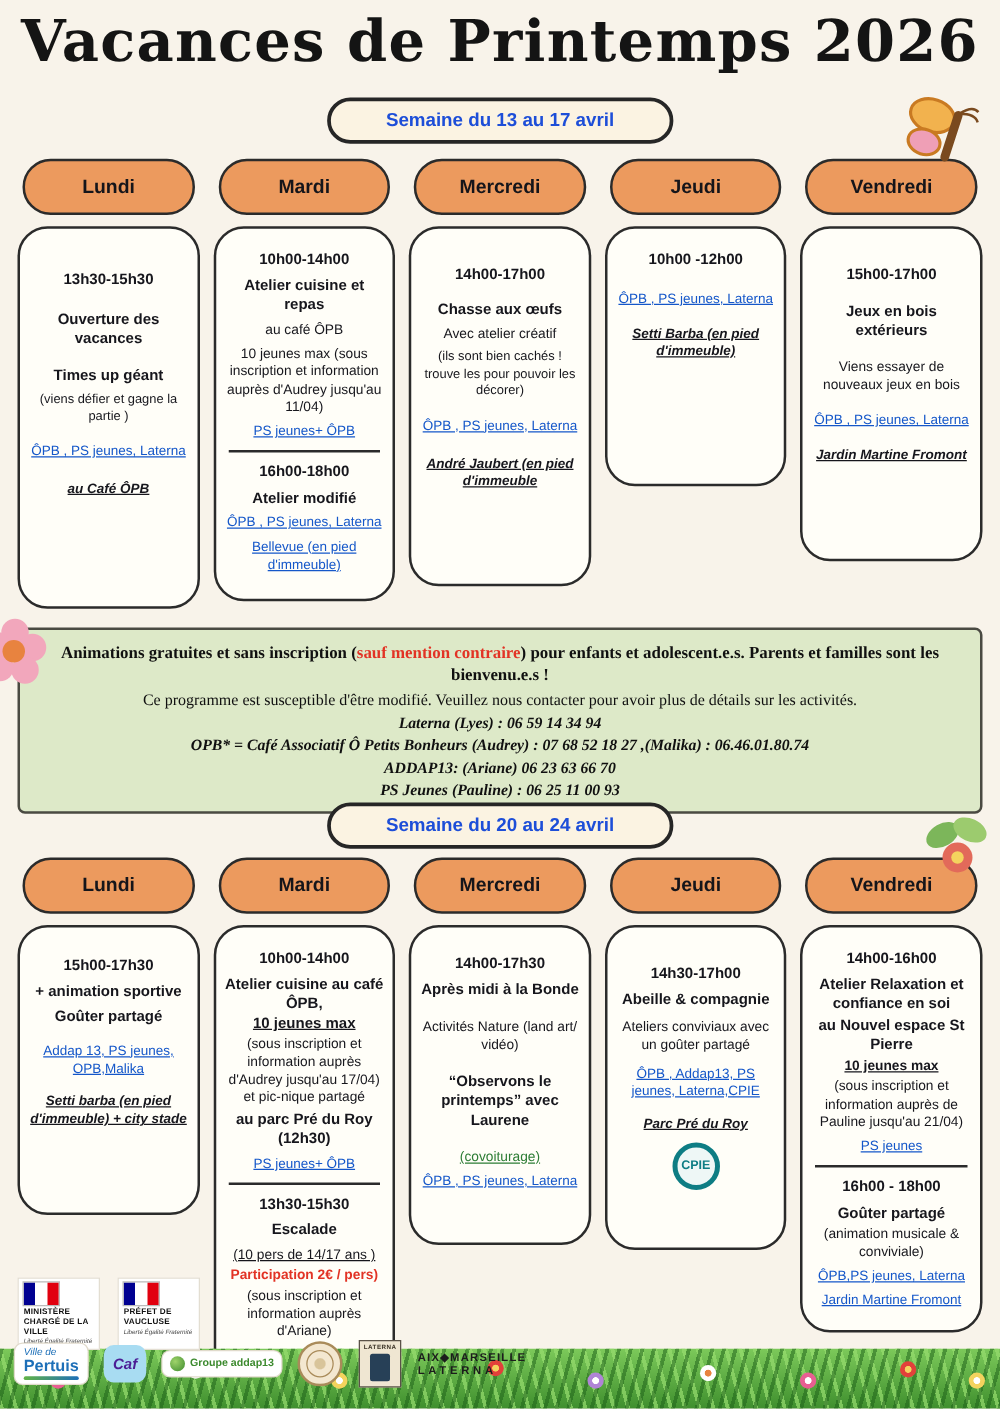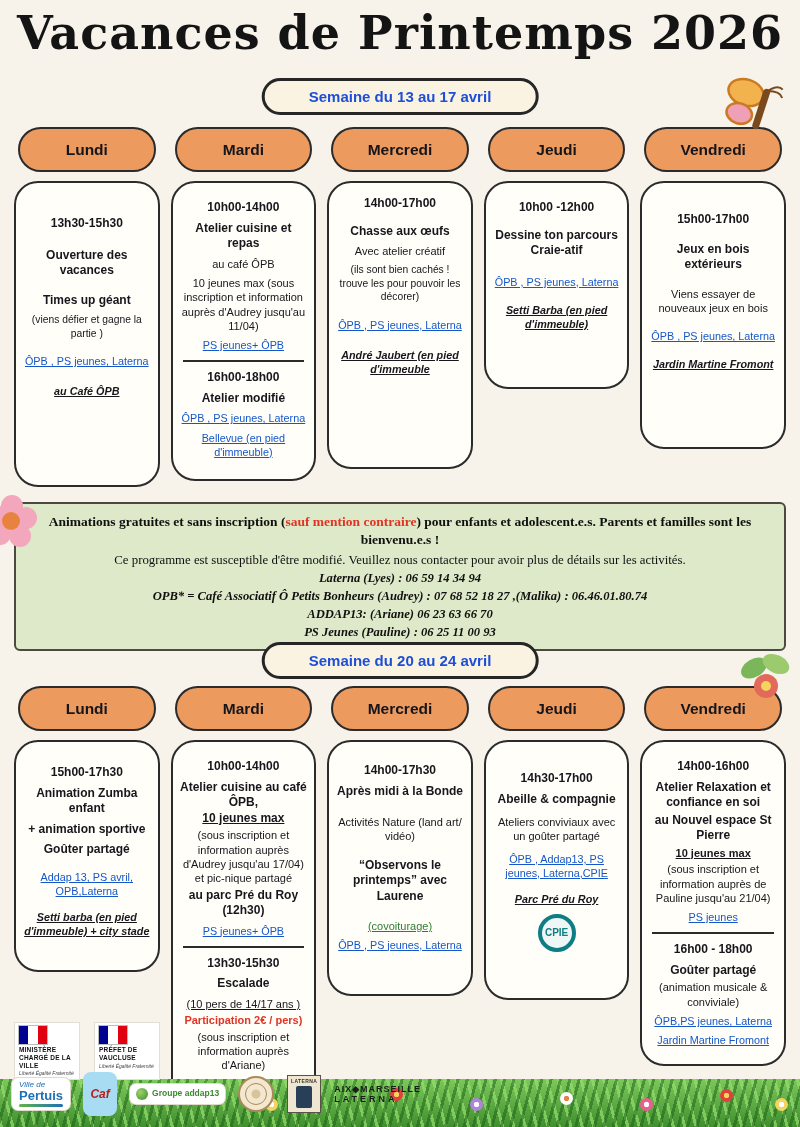--- a/index.html
+++ b/index.html
@@ -62,21 +62,21 @@
   .flag i{flex:1;display:block}
   .f-b{background:#000091}.f-w{background:#fff}.f-r{background:#e1000f}
   .gov-title{font-size:6.5px;font-weight:bold;line-height:1.2;margin-top:2px;letter-spacing:.2px;color:#111}
   .gov-motto{font-size:5px;font-style:italic;color:#444;margin-top:1px}
 
   .logo-strip{position:absolute;left:12px;top:1072px;display:flex;align-items:center;gap:13px;z-index:3}
   .pertuis{background:#fff;border-radius:6px;padding:3px 7px;line-height:1;box-shadow:0 0 0 1px #e0dacb}
   .pertuis .sm{font-size:8px;font-style:italic;color:#1d6fb8}
   .pertuis .bg{font-size:13px;font-weight:bold;color:#1d6fb8}
   .pertuis .swoosh{height:3px;border-radius:2px;background:linear-gradient(90deg,#62b346,#1d6fb8);margin-top:2px}
-  .caf{width:34px;height:44px;border-radius:8px;background:#a8dcf2;color:#b91c1c;
+  .caf{width:34px;height:30px;border-radius:8px;background:#a8dcf2;color:#4c1d95;
     display:flex;align-items:center;justify-content:center;font-weight:bold;font-style:italic;font-size:12px}
   .addap{display:flex;align-items:center;gap:4px;background:#fff;border-radius:6px;padding:4px 6px;box-shadow:0 0 0 1px #e0dacb}
   .addap .dot{width:12px;height:12px;border-radius:50%;background:radial-gradient(circle at 35% 35%,#9fd36a,#3c8a2e)}
   .addap .txt{font-size:8.5px;font-weight:bold;color:#3c8a2e;line-height:1.1}
   .seal{width:36px;height:36px;border-radius:50%;background:#f3e7d0;border:2px solid #a98b5a;
     display:flex;align-items:center;justify-content:center}
   .seal::after{content:"";width:20px;height:20px;border-radius:50%;border:1.5px solid #a98b5a;
     background:radial-gradient(circle,#d8c49a 0 4px,transparent 5px)}
   .laterna{width:34px;height:38px;background:#efe6d2;border:1.5px solid #5a5248;display:flex;
     flex-direction:column;align-items:center;padding-top:2px}
@@ -147,32 +147,31 @@
       <p class="n">au café ÔPB</p>
       <p class="n">10 jeunes max (sous inscription et information auprès d'Audrey jusqu'au 11/04)</p>
       <p class="a">PS jeunes+ ÔPB</p>
       <hr class="sep">
       <p class="t">16h00-18h00</p>
       <p class="h">Atelier modifié</p>
       <p class="a">ÔPB , PS jeunes, Laterna</p>
       <p class="a">Bellevue (en pied d'immeuble)</p>
     </div>
 
-    <div class="card" style="min-height:288px;padding-top:8px">
+    <div class="card" style="min-height:288px;padding-top:24px">
       <p class="t" style="margin-bottom:12px">14h00-17h00</p>
       <p class="h">Chasse  aux œufs</p>
       <p class="n">Avec atelier créatif</p>
       <p class="s">(ils sont bien cachés ! trouve les pour pouvoir les décorer)</p>
       <p class="a" style="margin-top:14px">ÔPB , PS jeunes, Laterna</p>
       <p class="pl" style="margin-top:16px">André Jaubert (en pied d'immeuble</p>
     </div>
 
     <div class="card" style="min-height:208px;">
       <p class="t" style="margin-bottom:12px">10h00 -12h00</p>
-      <p class="h">Dessine ton parcours Craie-atif</p>
       <p class="a" style="margin-top:16px">ÔPB , PS jeunes, Laterna</p>
       <p class="pl" style="margin-top:14px">Setti Barba (en pied d'immeuble)</p>
     </div>
 
     <div class="card" style="min-height:268px;padding-top:24px">
       <p class="t" style="margin-bottom:14px">15h00-17h00</p>
       <p class="h">Jeux en bois extérieurs</p>
       <p class="n" style="margin-top:14px">Viens essayer de nouveaux jeux en bois</p>
       <p class="a" style="margin-top:14px">ÔPB , PS jeunes, Laterna</p>
       <p class="pl" style="margin-top:14px">Jardin Martine Fromont</p>
@@ -195,24 +194,23 @@
     <div class="pill">Mardi</div>
     <div class="pill">Mercredi</div>
     <div class="pill">Jeudi</div>
     <div class="pill">Vendredi</div>
   </div>
 
   <div class="row" style="top:740px">
 
     <div class="card" style="min-height:232px;padding-top:18px">
       <p class="t">15h00-17h30</p>
-      <p class="h">Animation Zumba enfant</p>
       <p class="h">+ animation sportive</p>
       <p class="h">Goûter partagé</p>
-      <p class="a" style="margin-top:12px">Addap 13, PS avril, OPB,Laterna</p>
+      <p class="a" style="margin-top:12px">Addap 13, PS jeunes, OPB,Malika</p>
       <p class="pl" style="margin-top:12px">Setti barba (en pied d'immeuble) + city stade</p>
     </div>
 
     <div class="card" style="min-height:322px">
       <p class="t">10h00-14h00</p>
       <p class="h" style="margin:0 0 0">Atelier cuisine au café ÔPB,</p>
       <p class="h u" style="margin:0">10 jeunes max</p>
       <p class="n" style="margin:2px 0">(sous inscription et information auprès d'Audrey jusqu'au 17/04) et pic-nique partagé</p>
       <p class="h" style="margin:2px 0">au parc Pré du Roy (12h30)</p>
       <p class="a">PS jeunes+ ÔPB</p>

